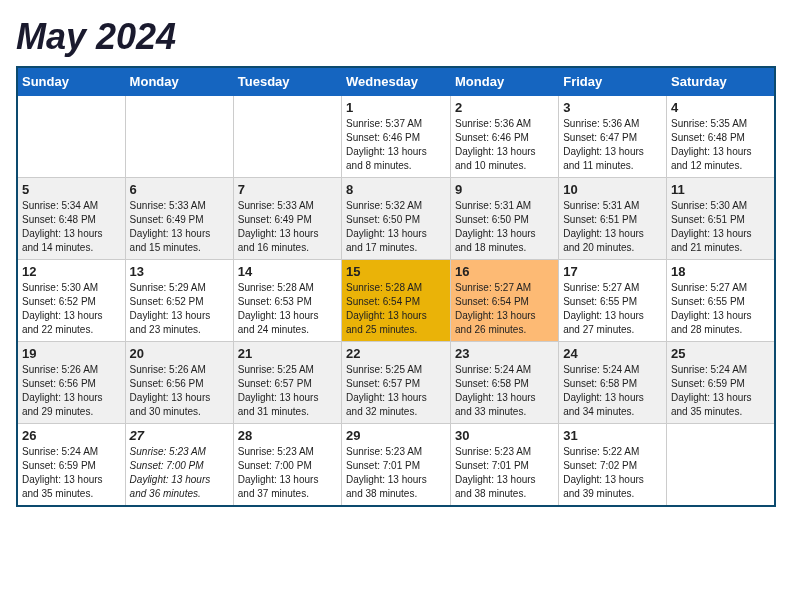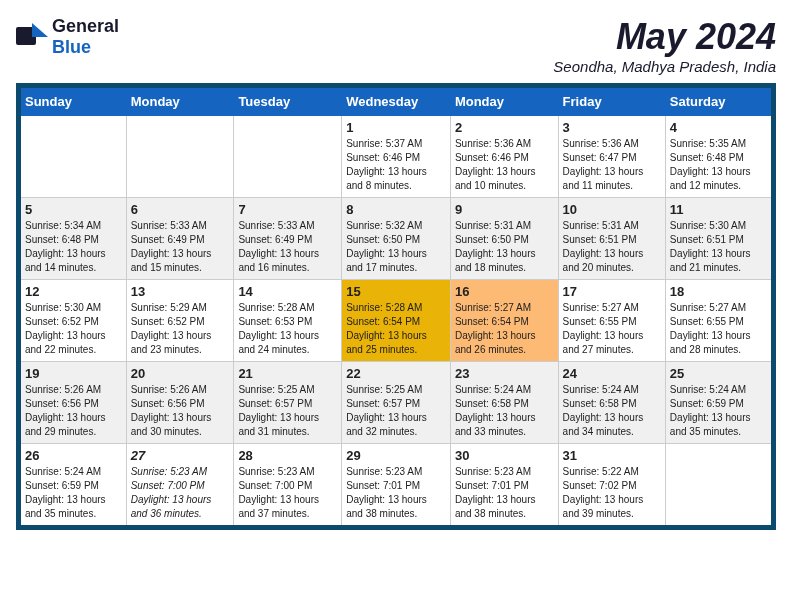--- a/index.html
+++ b/index.html
@@ -35,21 +35,21 @@
       font-weight: bold;
       color: #1a1a2e;
     }
     .location {
       font-size: 15px;
       color: #1a1a2e;
     }
     .calendar {
       width: 100%;
       border-collapse: collapse;
-      border: 5px solid #0c4a6e;
+      border: 2px solid #0c4a6e;
       padding-left: 31px;
     }
     .calendar th {
       background-color: #1565c0;
       color: #fff;
       font-size: 13px;
       font-weight: bold;
       padding: 6px 4px;
       text-align: left;
       border: 1px solid #1565c0;
@@ -83,35 +83,22 @@
     .day-info {
       font-size: 10px;
       line-height: 1.4;
       color: #222;
     }
   </style>
 </head>
 <body>
 
 <div class="header">
-  <div class="logo">
-    <div class="logo-wrapper">
-      <svg width="32" height="28" viewBox="0 0 32 28">
-        <rect x="0" y="4" width="20" height="18" rx="2" fill="#1a1a2e"></rect>
-        <polygon points="16,0 32,14 16,14" fill="#1565c0"></polygon>
-      </svg>
-      <div>
-        <span style="font-size:18px;font-weight:bold;color:#1a1a2e;">General</span><br>
-        <span style="font-size:18px;font-weight:bold;color:#1565c0;">Blue</span>
-      </div>
-    </div>
-  </div>
   <div class="title-block">
     <div class="month-title">May 2024</div>
-    <div class="location">Seondha, Madhya Pradesh, India</div>
   </div>
 </div>
 
 <table class="calendar">
   <thead>
     <tr>
       <th>Sunday</th>
       <th>Monday</th>
       <th>Tuesday</th>
       <th>Wednesday</th>

